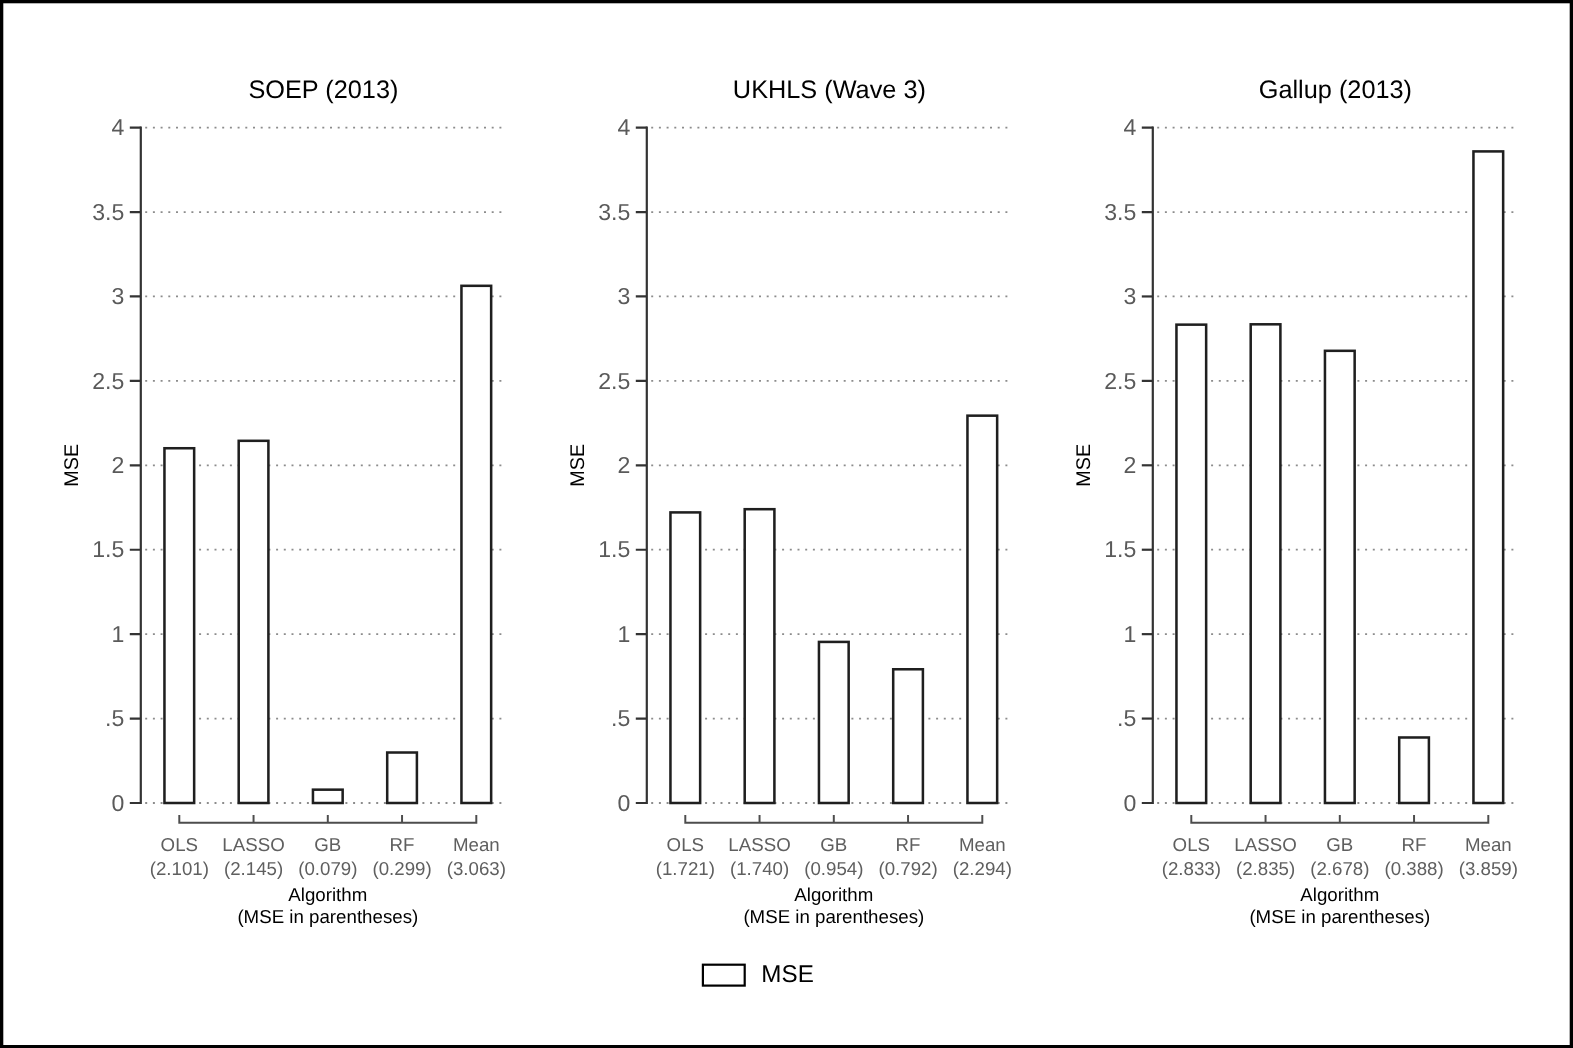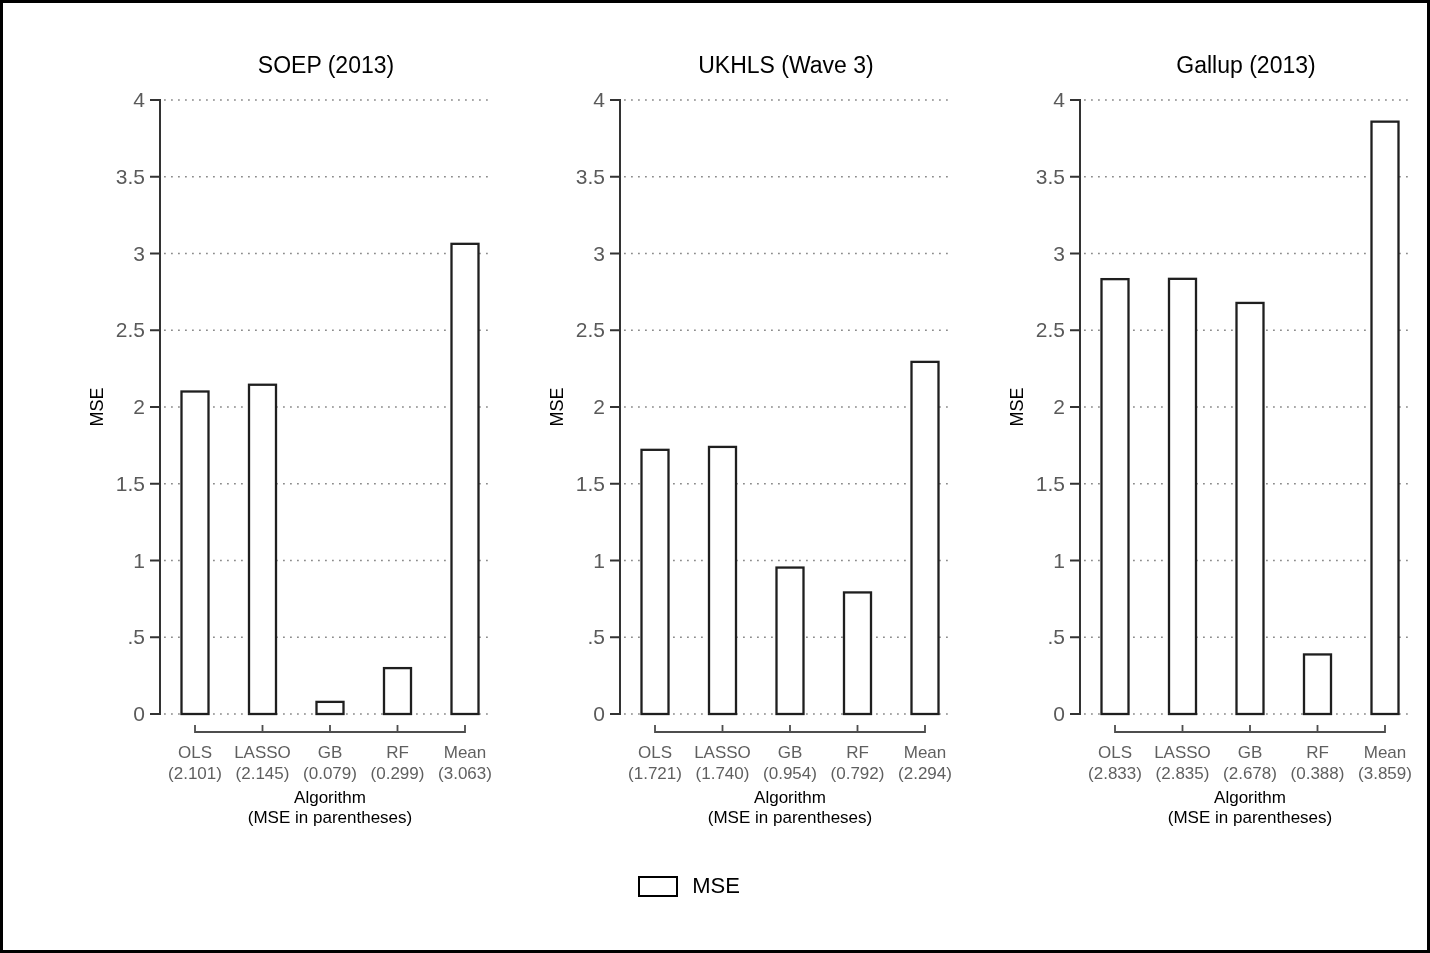--- a/index.html
+++ b/index.html
@@ -6,23 +6,23 @@
   body{font-family:"Liberation Sans", sans-serif;}
   .frame{
     position:relative;
     width:1430px;height:953px;
     box-sizing:border-box;
     border:3px solid #000;
     background:#fff;
     overflow:hidden;
   }
   .panels{
-    position:absolute;left:0;top:0;
+    position:absolute;left:0;top:16px;
     width:1380px;height:835px;
-    display:flex;flex-direction:row;padding-left:32px;
+    display:flex;flex-direction:row;
   }
   .panel{width:460px;height:835px;position:relative;}
   .panel svg{display:block;}
   .legend{
     position:absolute;top:872px;left:0;right:0;
     display:flex;justify-content:center;align-items:center;gap:14px;
     transform:translateX(-26px);
   }
   .legend-swatch{
     width:40px;height:21px;background:#fff;

